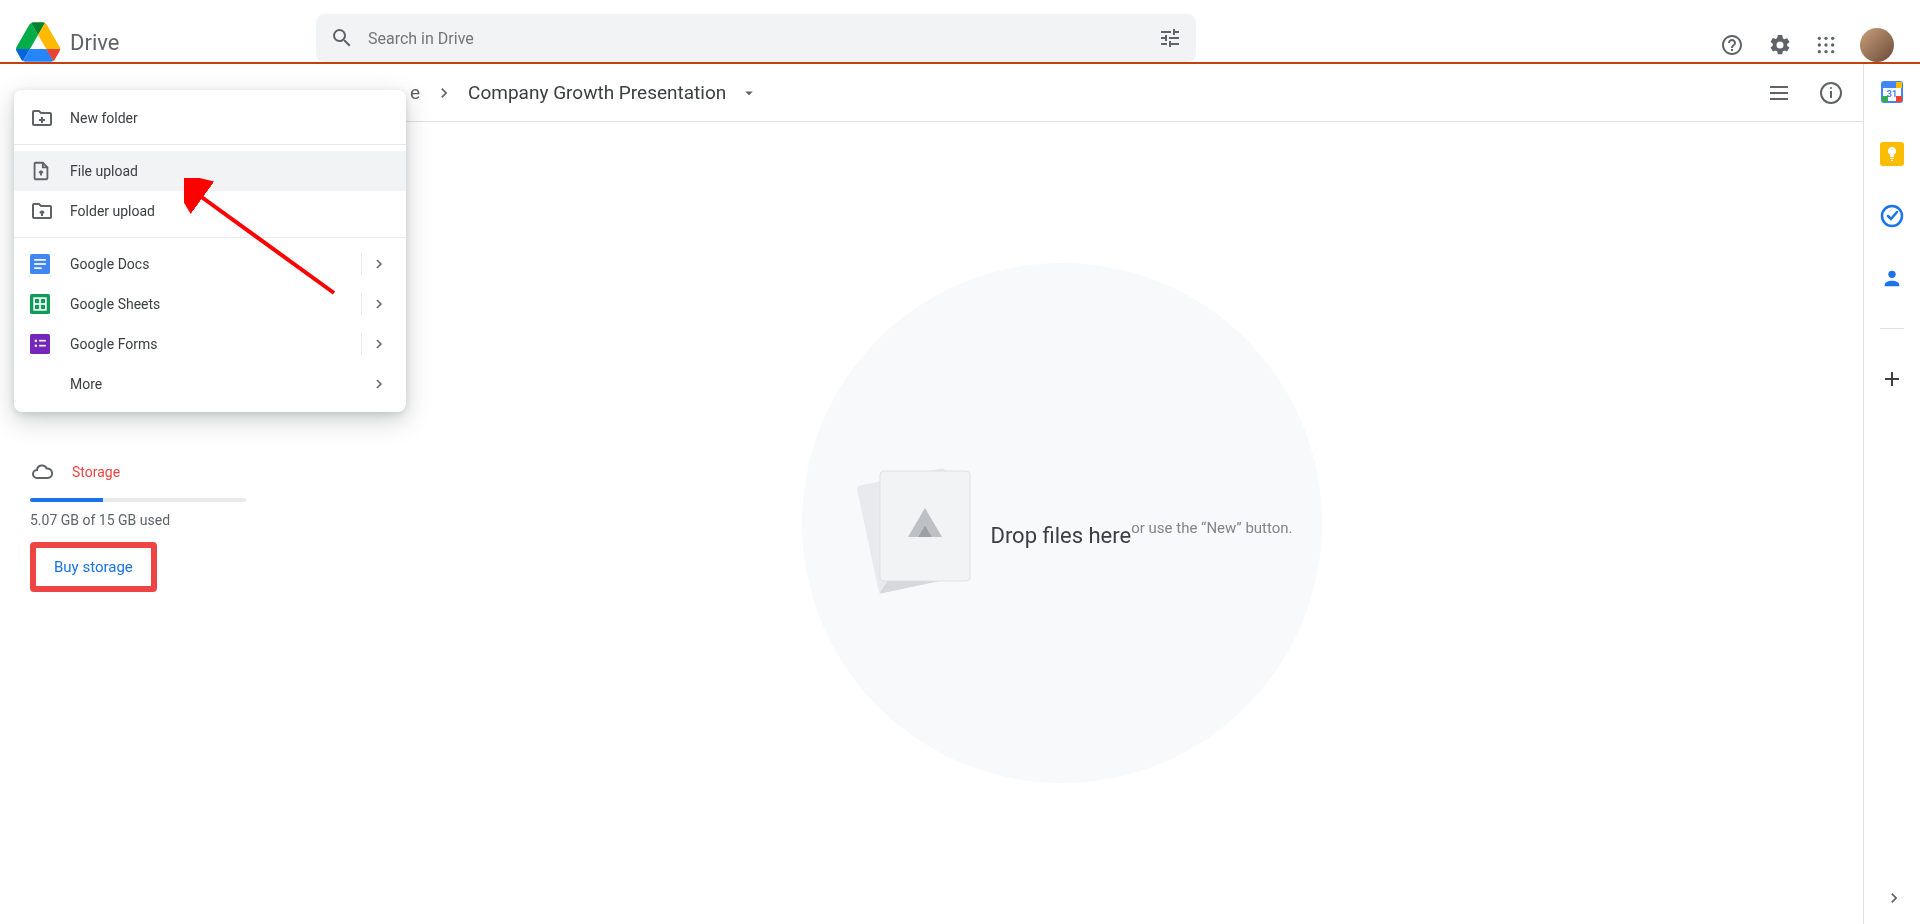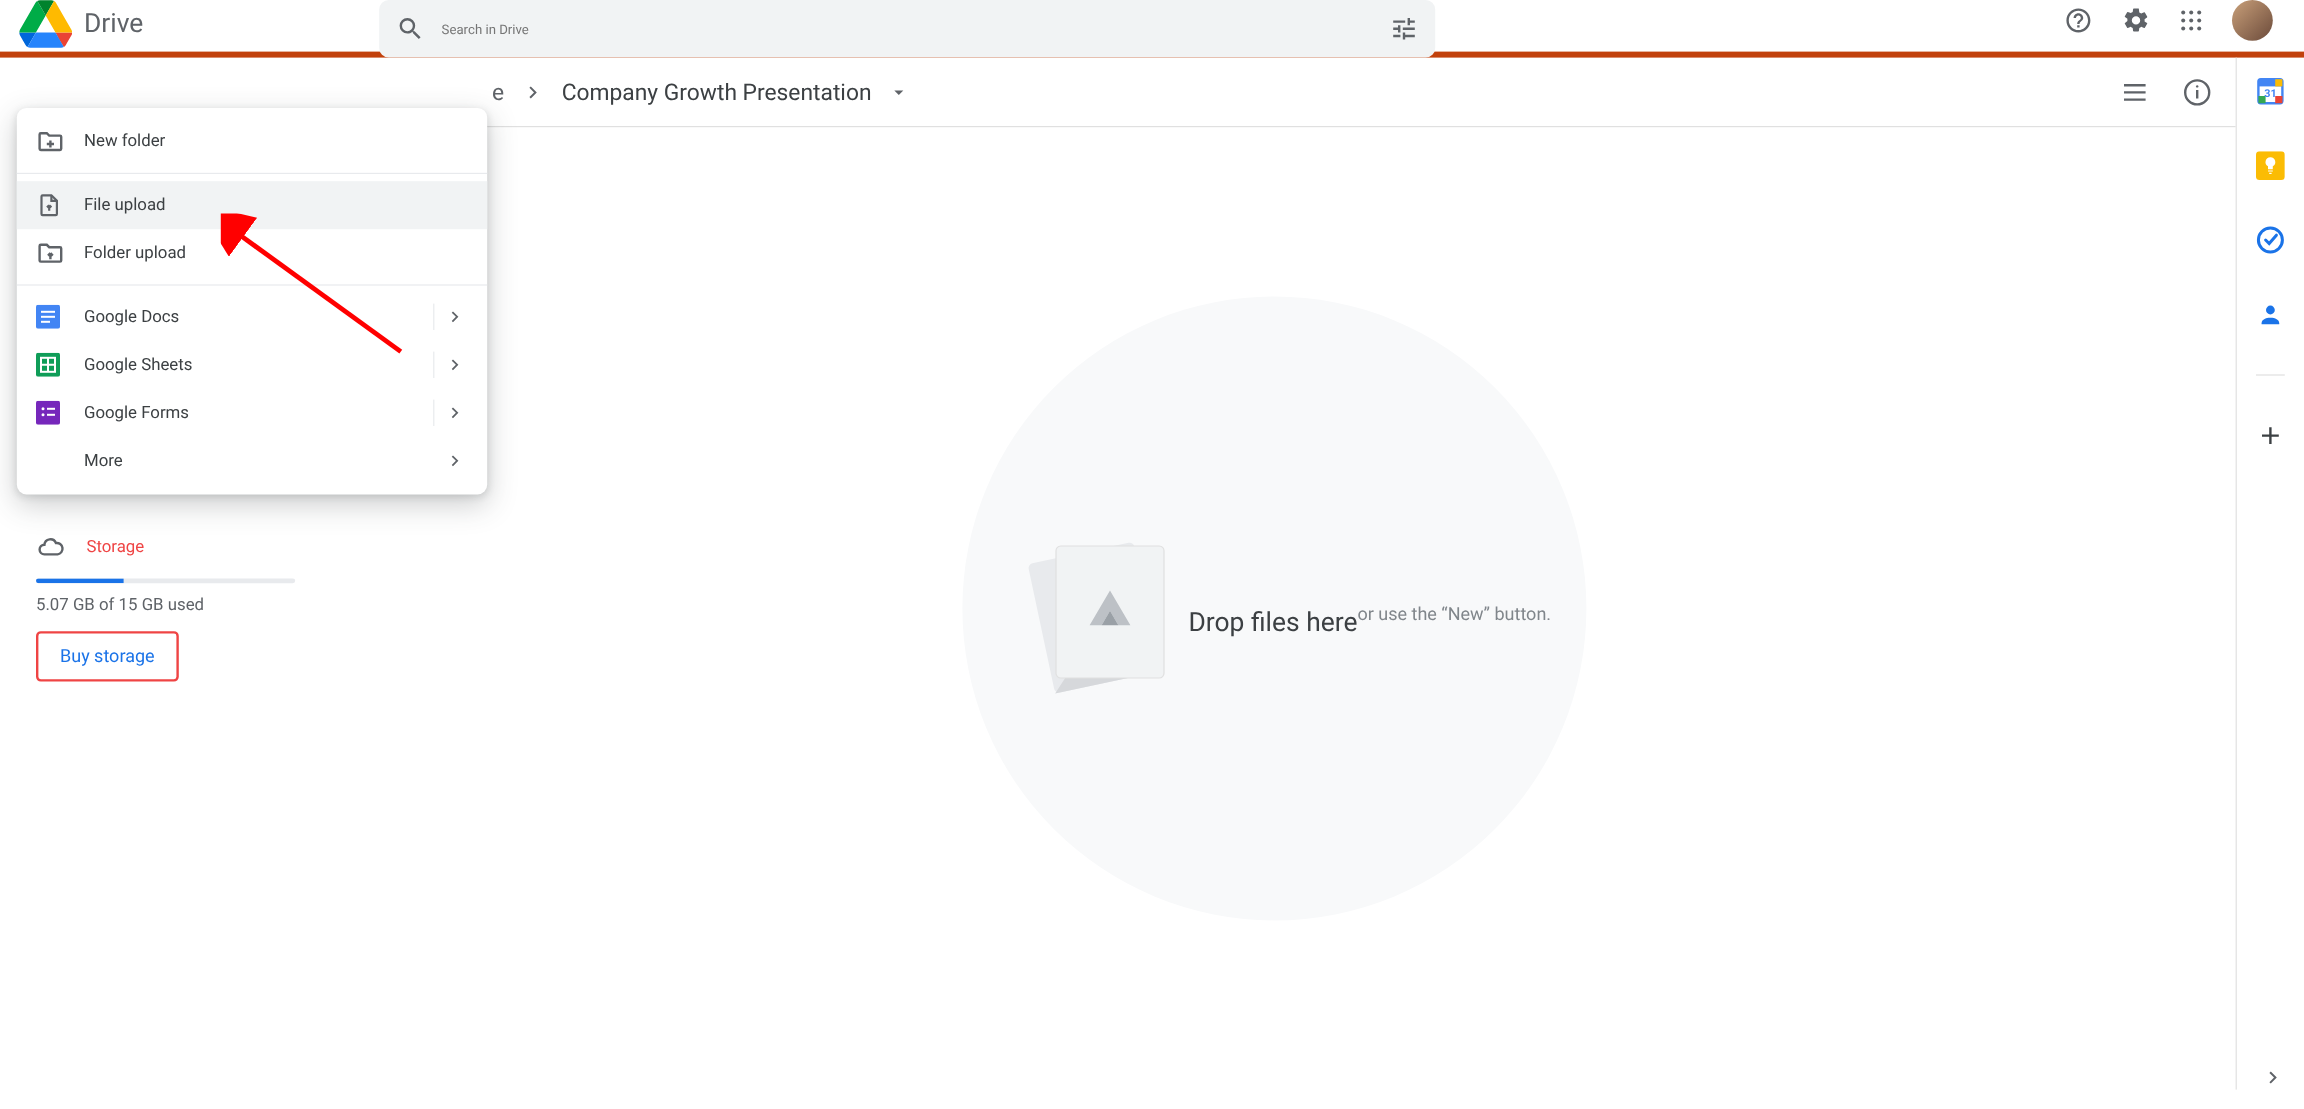--- a/index.html
+++ b/index.html
@@ -1,43 +1,43 @@
 <!DOCTYPE html>
 <html><head>
 <meta charset="utf-8">
 <style>
   * { box-sizing: border-box; margin: 0; padding: 0; font-family: 'Google Sans', Roboto, Arial, sans-serif; }
   html, body { width: 1920px; height: 924px; overflow: hidden; background: #fff; color: #202124; }
 
   
-  .header { display: flex; align-items: flex-start; height: 48px; padding: 0 16px; border-bottom: 5px solid #c2410c; }
+  .header { display: flex; align-items: flex-end; height: 64px; padding: 0 16px; border-bottom: 2px solid #c2410c; }
   .logo-wrap { display: flex; align-items: center; gap: 10px; min-width: 250px; }
   .logo-wrap .app-name { font-size: 22px; color: #5f6368; }
   .search-wrap { flex: 0 0 auto; width: 880px; margin-left: 50px; height: 48px; background: #f1f3f4; border-radius: 8px; display: flex; align-items: center; padding: 0 14px; }
   .search-wrap .s-icon { color: #5f6368; margin-right: 14px; }
-  .search-wrap input { flex: 1; border: none; background: transparent; font-size: 11px; outline: none; color: #a16207; }
+  .search-wrap input { flex: 1; border: none; background: transparent; font-size: 16px; outline: none; color: #a16207; }
   .search-wrap .tune-icon { color: #5f6368; }
   .hdr-spacer { flex: 1; }
   .hdr-icons { display: flex; align-items: center; gap: 24px; margin-right: 10px; }
   .hdr-icons .circ { color: #5f6368; }
   .avatar { width: 34px; height: 34px; border-radius: 50%; background: linear-gradient(135deg,#c9a07a,#6b4a3a); display:flex;align-items:center;justify-content:center;color:#fff;font-size:12px; }
 
   
   .body { display: flex; height: calc(100% - 64px); }
   .sidebar { width: 260px; padding: 16px 0 0 0; position: relative; }
   .main { flex: 1; display: flex; flex-direction: column; border-right: 1px solid #e0e0e0; }
   .rightbar { width: 56px; display: flex; flex-direction: column; align-items: center; padding-top: 16px; gap: 38px; }
 
   
   .storage-block { position: absolute; left: 30px; top: 396px; width: 220px; }
   .storage-row { display: flex; align-items: center; gap: 18px; color: #ef4444; font-size: 14px; }
   .storage-bar { width: 216px; height: 4px; background: #e8eaed; margin-top: 14px; border-radius: 2px; overflow: hidden; }
   .storage-bar .fill { width: 34%; height: 100%; background: #1a73e8; }
   .storage-txt { margin-top: 10px; font-size: 14px; color: #5f6368; }
-  .buy-btn { margin-top: 14px; border: 2px solid #ef4444; background: #fff; color: #1a73e8; font-size: 15px; padding: 10px 18px; border-radius: 4px; cursor: pointer; }
+  .buy-btn { margin-top: 14px; border: 6px solid #ef4444; background: #fff; color: #1a73e8; font-size: 15px; padding: 10px 18px; border-radius: 4px; cursor: pointer; }
 
   
   .path-row { display: flex; align-items: center; height: 58px; padding: 0 20px 0 150px; border-bottom: 1px solid #e0e0e0; justify-content: space-between; }
   .path-left { display: flex; align-items: center; gap: 14px; color: #5f6368; font-size: 19px; }
   .path-left .folder-name { color: #3c4043; }
   .path-right { display: flex; align-items: center; gap: 28px; color: #5f6368; }
 
   
   .content { flex: 1; display: flex; align-items: center; justify-content: center; }
   .empty-circle { width: 520px; height: 520px; border-radius: 50%; background: #f8f9fa; display: flex; flex-direction: row; align-items: center; justify-content: center; }

